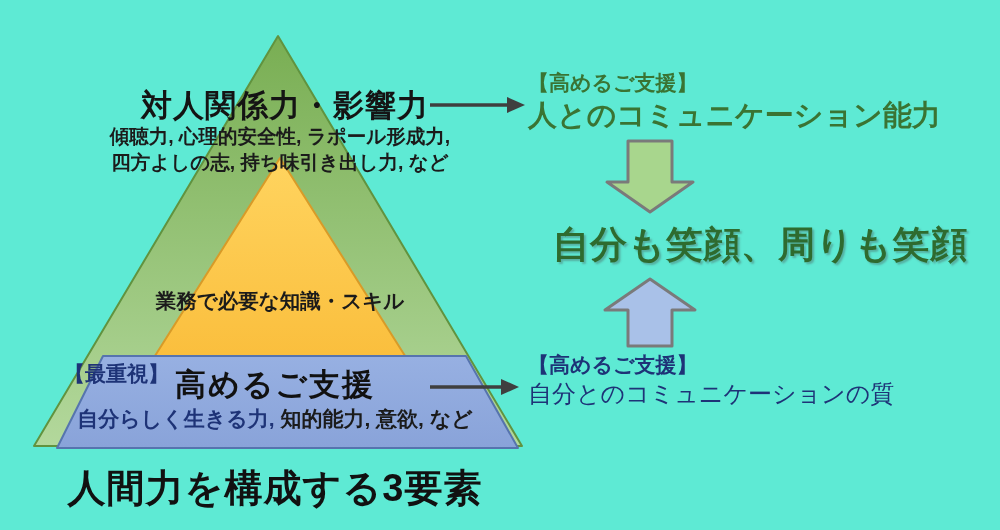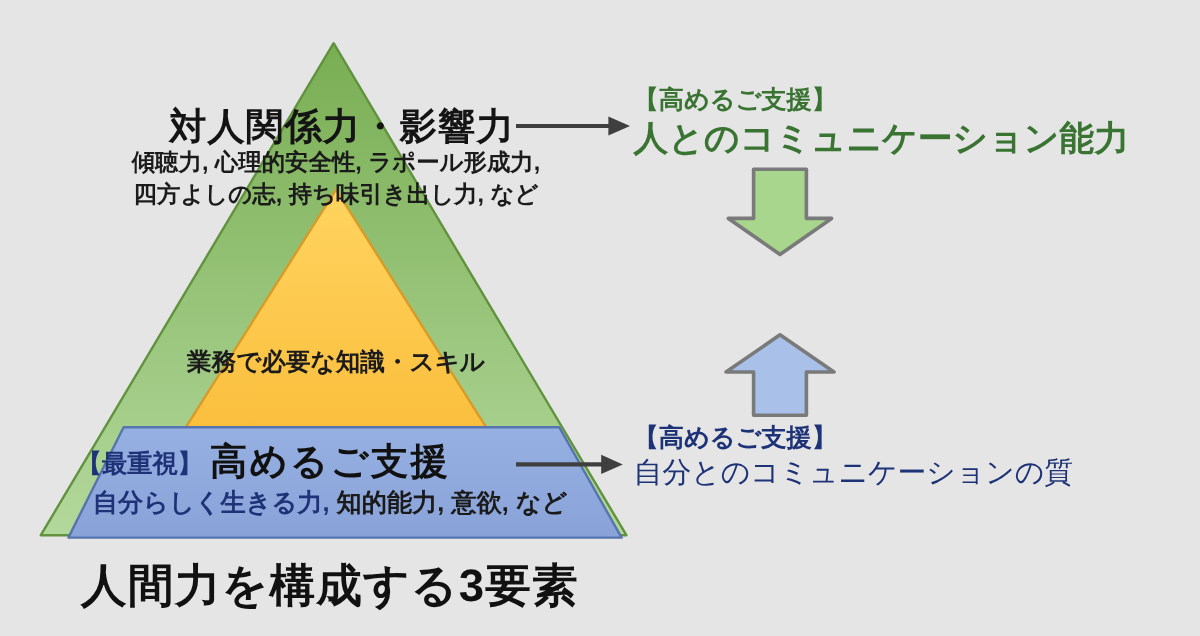--- a/index.html
+++ b/index.html
@@ -1,27 +1,27 @@
 <!DOCTYPE html>
 <html><head>
 <meta charset="utf-8">
 <style>
   html,body{margin:0;padding:0;background:#ffffff;}
   #stage{
-    position:relative;width:1000px;height:530px;background:#e5e5e5;overflow:hidden;
+    position:relative;width:1000px;height:530px;background:#5eead4;overflow:hidden;
     font-family:"Liberation Sans","DejaVu Sans",sans-serif;
   }
   #shapes{position:absolute;left:0;top:0;}
   .txt{position:absolute;white-space:nowrap;}
   .center{text-align:center;}
   .top-title{left:70px;top:85px;width:430px;font-size:31px;font-weight:700;color:#141414;letter-spacing:1px;}
   .top-sub{left:50px;top:123px;width:460px;font-size:19.5px;font-weight:600;line-height:26px;color:#1b1b1b;text-align:center;}
   .mid-title{left:130px;top:247px;width:300px;font-size:30px;font-weight:700;color:#141414;letter-spacing:2px;}
   .mid-sub{left:100px;top:287px;width:360px;font-size:20.5px;font-weight:600;color:#1b1b1b;}
-  .bl-tag{left:64px;top:372px;font-size:21px;font-weight:700;color:#1e3377;}
+  .bl-tag{left:64px;top:360px;font-size:21px;font-weight:700;color:#1e3377;}
   .bl-title{left:155px;top:364px;width:240px;font-size:31px;font-weight:700;color:#111;letter-spacing:2px;}
   .bl-sub{left:50px;top:405px;width:450px;font-size:21px;font-weight:700;color:#1b1b1b;}
   .bl-sub .em{color:#1e3377;}
   .caption{left:55px;top:463px;width:440px;font-size:38px;font-weight:700;color:#111;letter-spacing:1px;}
   .rt-tag{left:528px;top:69px;font-size:21px;font-weight:700;color:#3a7433;}
   .rt-text{left:528px;top:96px;font-size:29px;font-weight:700;color:#3a7433;font-family:Liberation Mono, monospace;}
   .rc-big{left:522px;top:220px;width:476px;font-size:37px;font-weight:800;color:#2e6b2f;
           text-shadow:2px 2px 2px rgba(70,70,70,0.35);letter-spacing:0.5px;}
   .rb-tag{left:528px;top:351px;font-size:21px;font-weight:700;color:#1e3377;}
   .rb-text{left:528px;top:378px;font-size:24px;font-weight:400;color:#1e3377;}
@@ -74,17 +74,18 @@
 
   <div class="txt bl-tag">【最重視】</div>
   <div class="txt bl-title center">高めるご支援</div>
   <div class="txt bl-sub center"><span class="em">自分らしく生きる力,</span><span> 知的能力, 意欲, など</span></div>
 
   <div class="txt caption center">人間力を構成する3要素</div>
 
   <div class="txt rt-tag">【高めるご支援】</div>
   <div class="txt rt-text">人とのコミュニケーション能力</div>
 
+  <div class="txt rc-big center">自分も笑顔、周りも笑顔</div>
 
   <div class="txt rb-tag">【高めるご支援】</div>
   <div class="txt rb-text">自分とのコミュニケーションの質</div>
 
 </div>
 
 </body></html>

